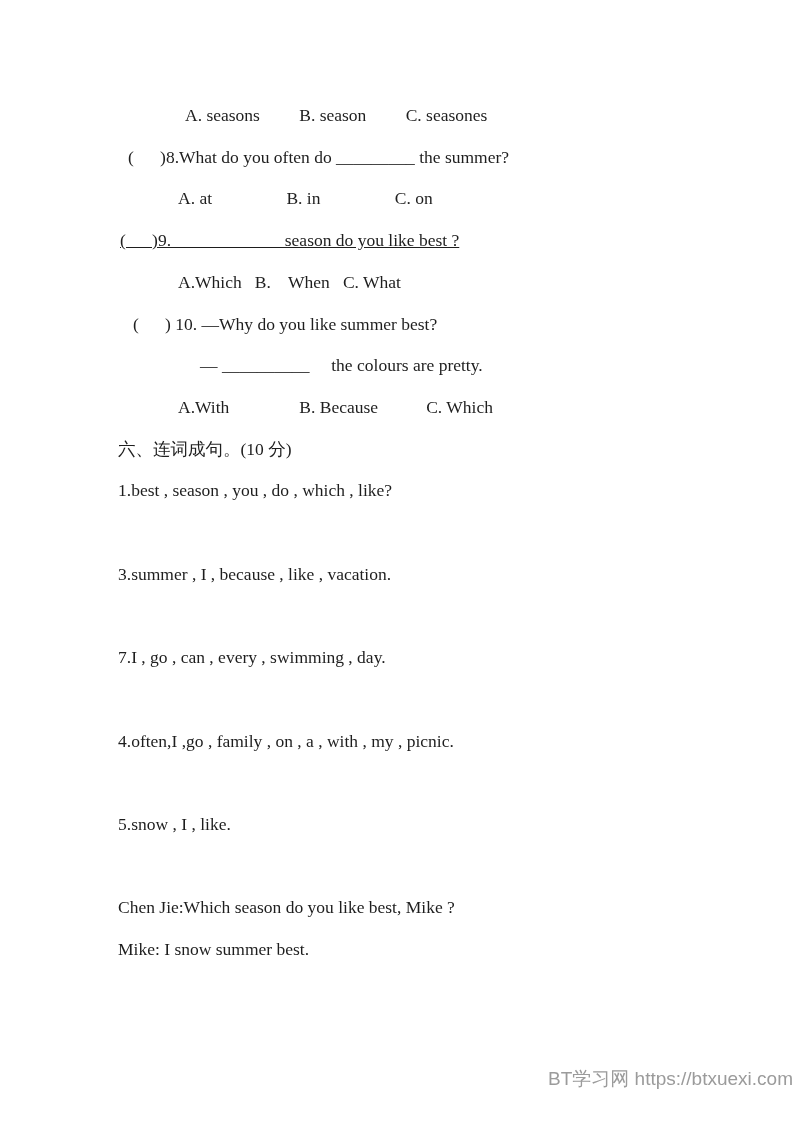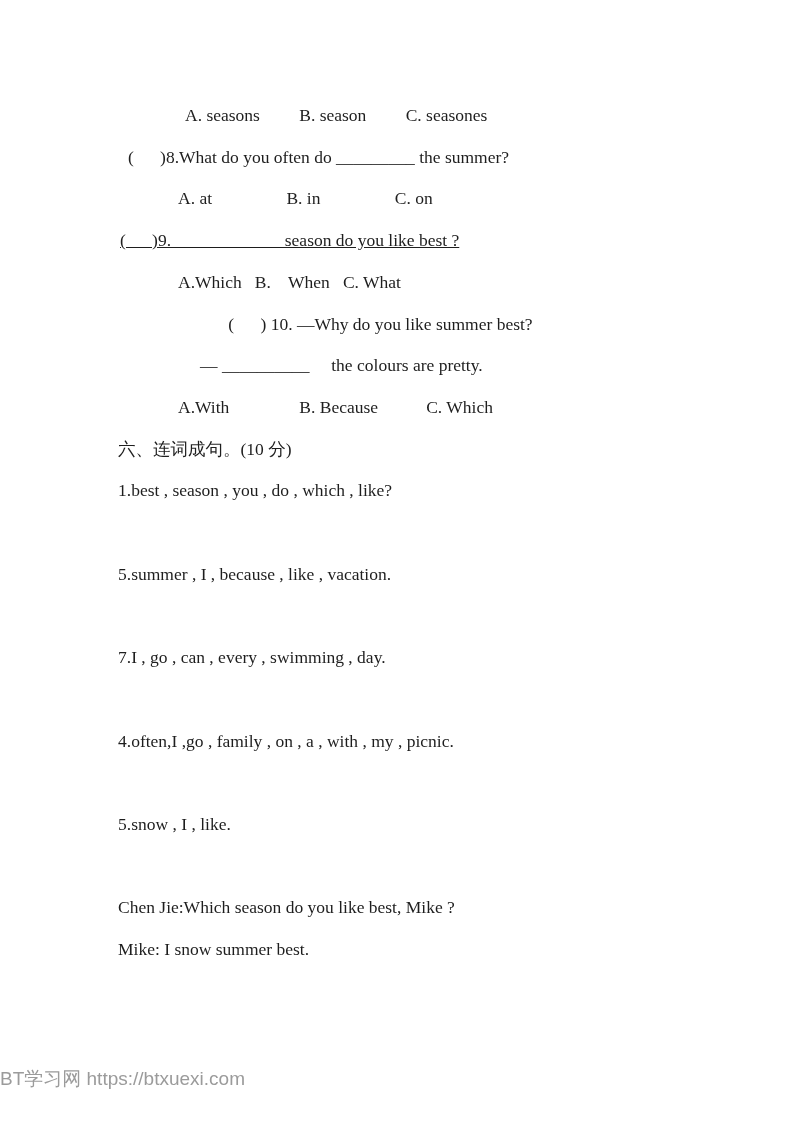--- a/index.html
+++ b/index.html
@@ -27,30 +27,30 @@
   .line {
     line-height: 41.7px;
     white-space: pre;
   }
   .gap {
     height: 41.7px;
   }
   
   .ind-paren-8   { padding-left: 10px; }
   .ind-paren-9   { padding-left: 2px; text-decoration: underline;  }
-  .ind-paren-10  { padding-left: 15px; text-align: center; }
+  .ind-paren-10  { padding-left: 15px; }
   .ind-options-7 { padding-left: 67px; }
   .ind-options   { padding-left: 60px; }
   .ind-answer    { padding-left: 82px; }
   .footer {
     position: absolute;
     top: 1064px;
     left: 0;
     width: 793px;
-    text-align: left;
+    text-align: right;
     font-family: "Liberation Sans", "DejaVu Sans", sans-serif;
     font-size: 19px;
     line-height: 30px;
   }
 </style>
 </head>
 <body style="background: rgb(255, 255, 255); color: rgb(30, 30, 30);">
 
 <div class="doc">
 
@@ -68,21 +68,21 @@
 
   <div class="line ind-answer">— __________     the colours are pretty.</div>
 
   <div class="line ind-options">A.With                B. Because           C. Which</div>
 
   <div class="line">六、连词成句。(10 分)</div>
 
   <div class="line">1.best , season , you , do , which , like?</div>
   <div class="gap"></div>
 
-  <div class="line">5.summer , I , because , like , vacation.</div>
+  <div class="line">3.summer , I , because , like , vacation.</div>
   <div class="gap"></div>
 
   <div class="line">7.I , go , can , every , swimming , day.</div>
   <div class="gap"></div>
 
   <div class="line">4.often,I ,go , family , on , a , with , my , picnic.</div>
   <div class="gap"></div>
 
   <div class="line">5.snow , I , like.</div>
   <div class="gap"></div>

